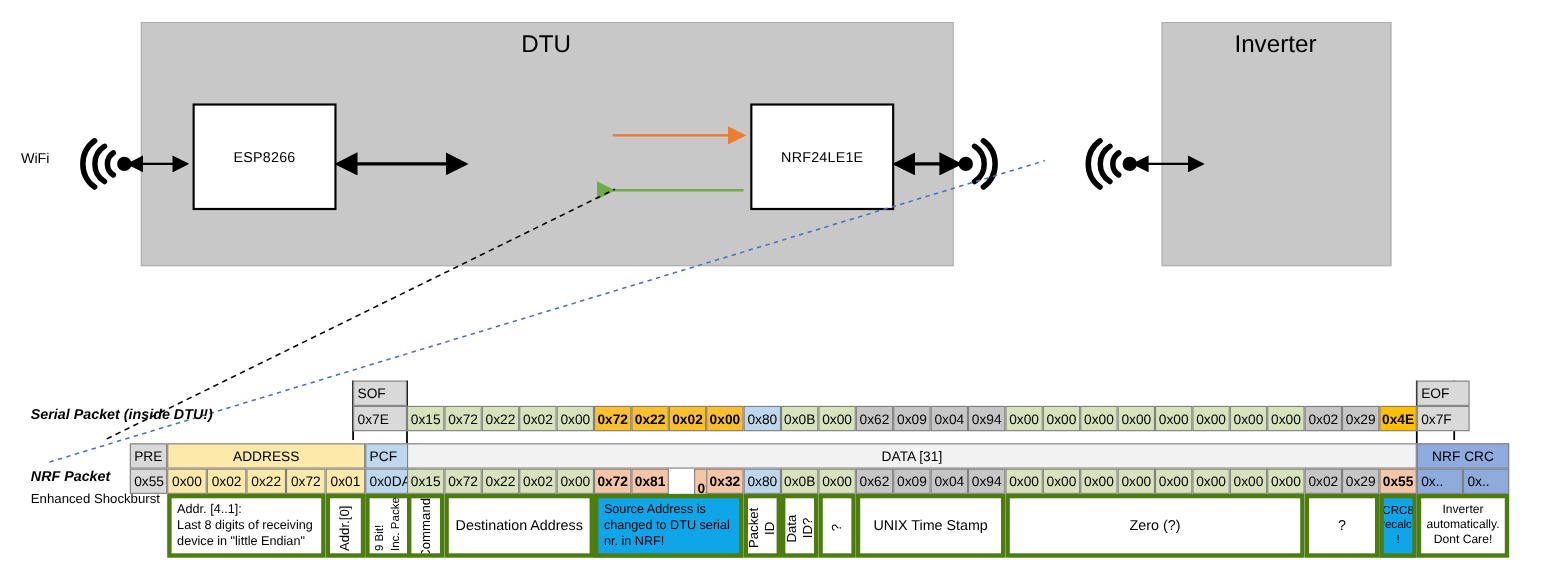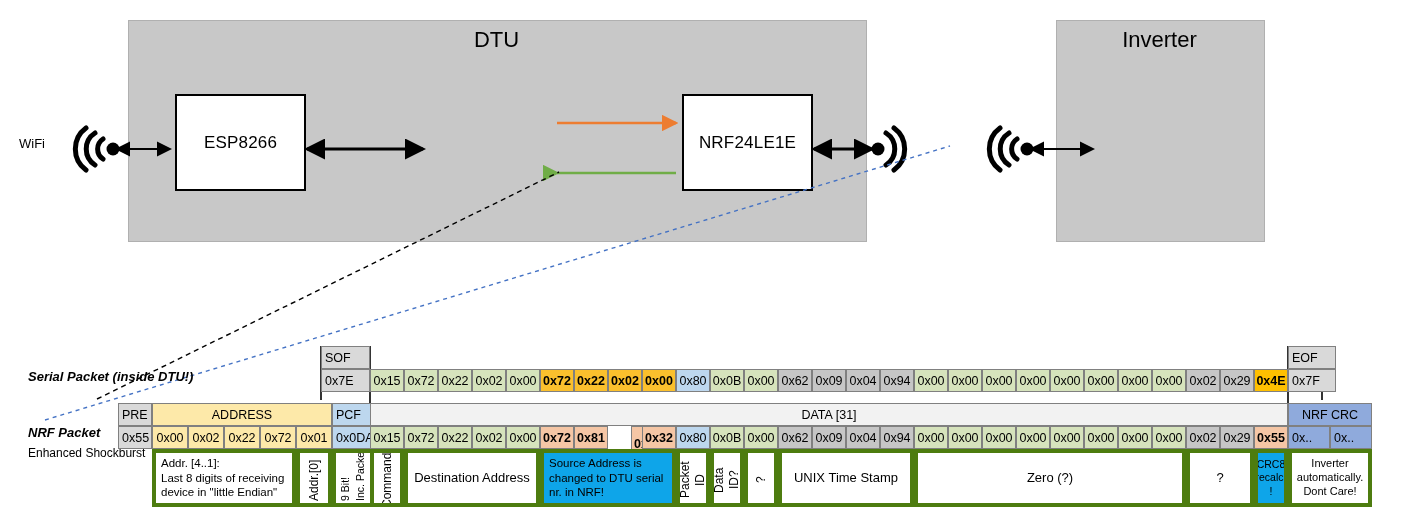--- a/index.html
+++ b/index.html
@@ -7,21 +7,21 @@
        font-family:"Liberation Sans",sans-serif;color:#000;}
 
   .canvas{position:absolute;left:0;top:0;width:1406px;height:523px;}
 
   
   .grpbox{position:absolute;background:#c8c8c8;border:1px solid #b0b0b0;}
   .grptitle{position:absolute;text-align:center;font-size:22px;color:#000;
             font-family:"Liberation Sans",sans-serif;}
   .chip{position:absolute;background:#ffffff;border:2.5px solid #000;
         display:flex;align-items:center;justify-content:center;
-        font-size:17px;letter-spacing:.2px;}
+        font-size:13px;letter-spacing:.2px;}
   .wifilabel{position:absolute;font-size:13px;}
 
   svg.overlay{position:absolute;left:0;top:0;width:1406px;height:523px;
               pointer-events:none;}
 
   
   .rowlabel{position:absolute;font-style:italic;font-weight:bold;font-size:13px;
             white-space:nowrap;}
   .plainlabel{position:absolute;font-size:12px;white-space:nowrap;}
 

